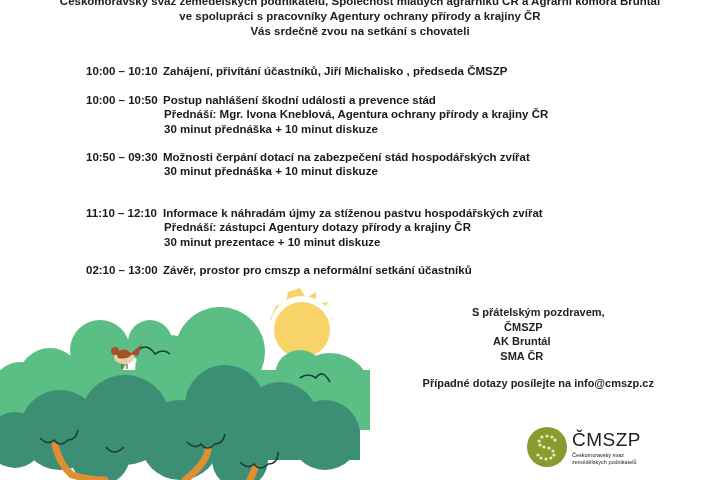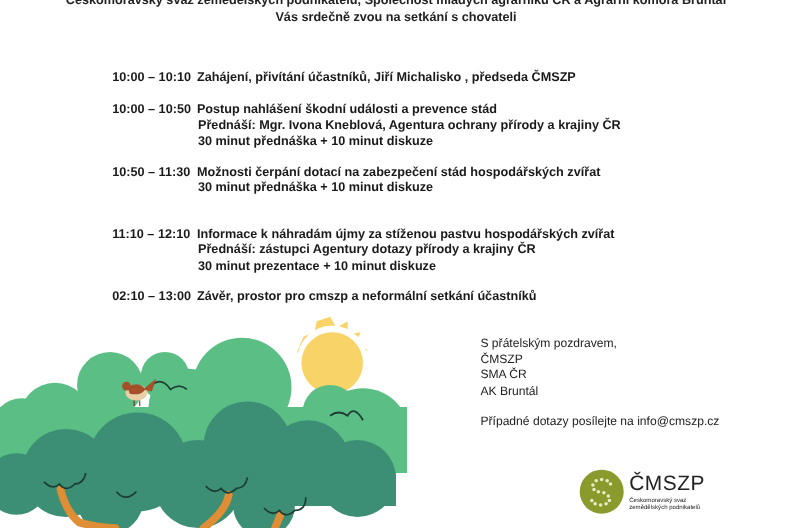--- a/index.html
+++ b/index.html
@@ -6,73 +6,74 @@
   body {
     width:720px; height:480px; overflow:hidden; position:relative;
     background:#ffffff; color:#1a1a1a;
     font-family:"Liberation Sans", "DejaVu Sans", sans-serif;
   }
   .header {
     position:absolute; left:0; top:-6px; width:720px; text-align:center;
     font-size:11.5px; font-weight:bold; line-height:15px; color:#222;
   }
   .program { position:absolute; left:86px; top:64px; width:520px; }
-  .item { position:absolute; left:16px; font-size:11.5px; font-weight:bold; line-height:14.3px; white-space:nowrap; }
+  .item { position:absolute; left:0; font-size:11.5px; font-weight:bold; line-height:14.3px; white-space:nowrap; }
   .item .time { display:inline-block; width:77px; }
   .item .sub { display:block; padding-left:78px; }
   .sign {
-    position:absolute; right:66px; top:305px; text-align:left;
-    font-size:11px; font-weight:normal; line-height:14.5px; color:#222;
+    position:absolute; right:66px; top:305px; text-align:center;
+    font-size:11px; font-weight:bold; line-height:14.5px; color:#222;
   }
   .sign .gap { height:13px; }
   .logo { position:absolute; left:527px; top:427px; width:130px; height:45px; }
   .logo-circle {
     position:absolute; left:0; top:0; width:40px; height:40px; border-radius:50%;
     background:#8a9a2c;
   }
   .logo-title { position:absolute; left:45px; top:2px; font-size:19px; font-weight:normal; color:#222; letter-spacing:0.5px; }
   .logo-sub { position:absolute; left:45px; top:25px; font-size:5.5px; line-height:6.5px; color:#222; }
   .illustration { position:absolute; left:0; top:280px; width:370px; height:200px; }
 </style>
 </head>
 <body>
 
 <div class="header">
   <div>Českomoravský svaz zemědělských podnikatelů, Společnost mladých agrárníků ČR a Agrární komora Bruntál</div>
+  <div>ve spolupráci s pracovníky Agentury ochrany přírody a krajiny ČR</div>
   <div>Vás srdečně zvou na setkání s chovateli</div>
 </div>
 
 <div class="program">
   <div class="item" style="top:0px">
     <span class="time">10:00 – 10:10</span><span>Zahájení, přivítání účastníků, Jiří Michalisko , předseda ČMSZP</span>
   </div>
   <div class="item" style="top:29px">
     <span class="time">10:00 – 10:50</span><span>Postup nahlášení škodní události a prevence stád</span>
     <span class="sub">Přednáší: Mgr. Ivona Kneblová, Agentura ochrany přírody a krajiny ČR</span>
     <span class="sub">30 minut přednáška + 10 minut diskuze</span>
   </div>
   <div class="item" style="top:86px">
-    <span class="time">10:50 – 11:30</span><span>Možnosti čerpání dotací na zabezpečení stád hospodářských zvířat</span>
+    <span class="time">10:50 – 09:30</span><span>Možnosti čerpání dotací na zabezpečení stád hospodářských zvířat</span>
     <span class="sub">30 minut přednáška + 10 minut diskuze</span>
   </div>
   <div class="item" style="top:142px">
     <span class="time">11:10 – 12:10</span><span>Informace k náhradám újmy za stíženou pastvu hospodářských zvířat</span>
     <span class="sub">Přednáší: zástupci Agentury dotazy přírody a krajiny ČR</span>
     <span class="sub"> 30 minut prezentace + 10 minut diskuze</span>
   </div>
   <div class="item" style="top:199px">
     <span class="time">02:10 – 13:00</span><span>Závěr, prostor pro cmszp a neformální setkání účastníků</span>
   </div>
 </div>
 
 <div class="sign">
   <div>S přátelským pozdravem,</div>
   <div style="padding-right:30px">ČMSZP</div>
+  <div style="padding-right:33px">AK Bruntál</div>
   <div style="padding-right:33px">SMA ČR</div>
-  <div style="padding-right:33px">AK Bruntál</div>
   <div class="gap"></div>
   <div>Případné dotazy posílejte na info@cmszp.cz</div>
 </div>
 
 <div class="logo">
   <div class="logo-circle">
     <svg width="40" height="40" viewBox="0 0 40 40">
       <g fill="#e8ecc9">
         <circle cx="25" cy="10" r="1.6"></circle>
           <circle cx="20" cy="9" r="1.6"></circle>

